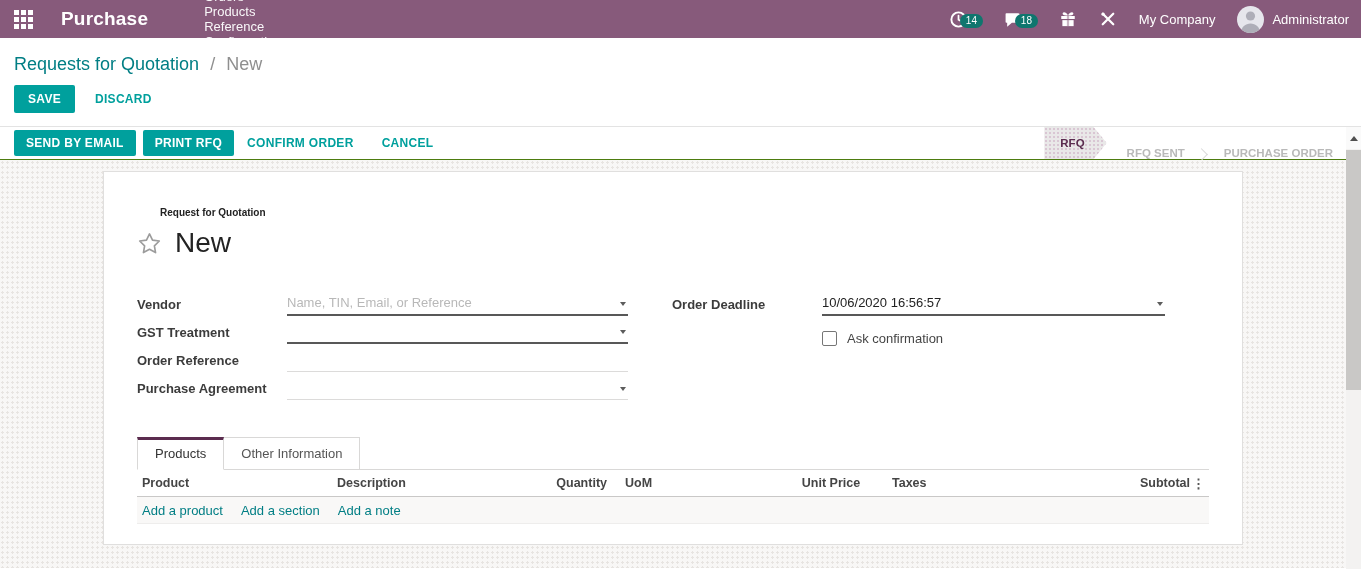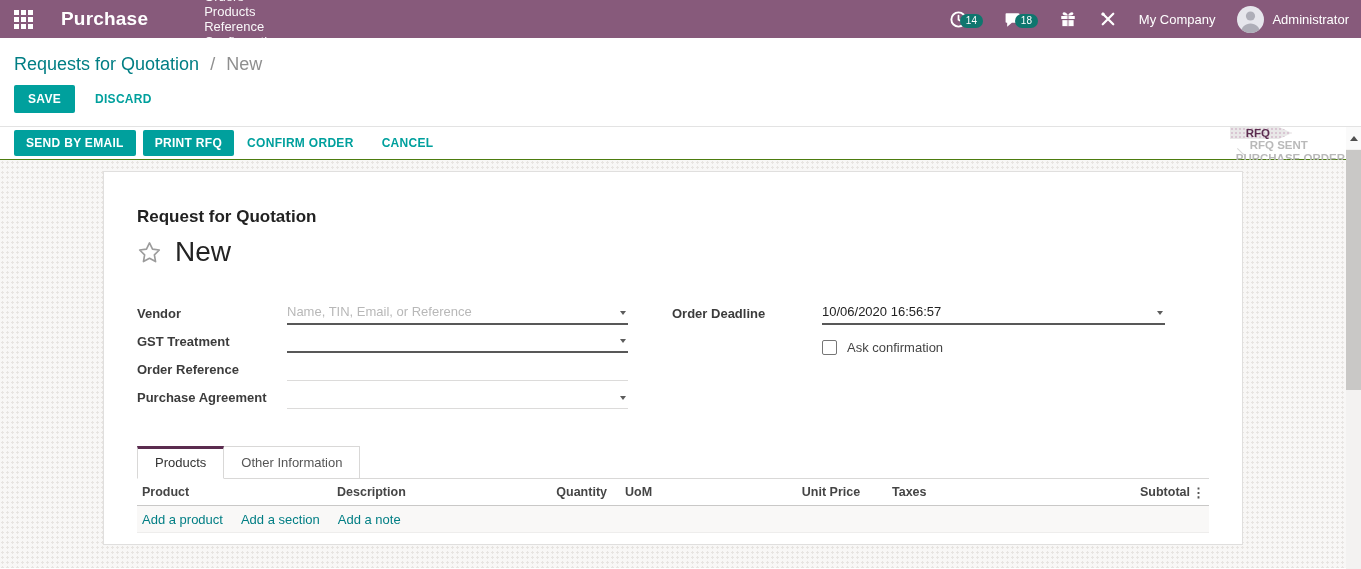--- a/index.html
+++ b/index.html
@@ -35,39 +35,39 @@
     cursor:pointer; background:transparent; font-family:inherit; }
   .btn-fill { background:#00A09D; color:#fff; padding:7px 14px; border-radius:2px; }
   .btn-flat { color:#00A09D; padding:7px 6px; }
 
   
   .statusbar { margin-top:13px; height:34px; background:#fff;
     border-top:1px solid #e3e3e3; border-bottom:1px solid #4d7c0f;
     display:flex; align-items:center; padding-left:14px; }
   .statusbar .btn-fill { padding:6px 12px; margin-right:7px; }
   .statusbar .btn-flat { margin-right:16px; }
-  .pipeline { margin-left:auto; display:flex; align-items:flex-start; height:100%; margin-right:10px;flex-direction:column; }
+  .pipeline { margin-left:auto; display:flex; align-items:flex-end; height:100%; margin-right:22px; }
   .stage-active { height:100%; display:flex; align-items:center; padding:0 22px 0 16px;
     font-size:11.5px; font-weight:bold; color:#5b2c4f; cursor:pointer;
     background-color:#e9e8e8;
     background-image:radial-gradient(circle, #d9c6d3 .8px, transparent 1px);
     background-size:4px 4px;
     clip-path:polygon(0 0, calc(100% - 13px) 0, 100% 50%, calc(100% - 13px) 100%, 0 100%); }
   .stage { font-size:11.5px; font-weight:bold; color:#b9b9b9; cursor:pointer; padding:0 6px; }
   .stage-sep { width:9px; height:9px; border-top:1px solid #d8d8d8; border-right:1px solid #d8d8d8;
     transform:rotate(45deg); margin:0 12px 0 6px; }
 
   
   .content { height:408px; background-color:#f8f7f6;
     background-image:radial-gradient(circle, #e7e4e1 1px, transparent 1.4px);
     background-size:5px 5px; position:relative; }
   .sheet { width:1140px; margin-left:103px; position:relative; top:11px; height:374px;
     background:#fff; border:1px solid #e0dfde; padding:35px 33px 0; overflow:hidden; }
 
-  .sheet-label { font-size:17px; font-weight:bold; color:#222; }
+  .sheet-label { font-size:10px; font-weight:bold; color:#222;margin-left:23px; }
   .title-row { display:flex; align-items:center; gap:13px; margin-top:9px; }
   .record-title { font-size:28px; color:#232323; }
   .star-btn { cursor:pointer; display:flex; }
 
   
   .field-grid { display:flex; margin-top:31px; }
   .fcol-left { width:491px; }
   .fcol-right { width:493px; margin-left:44px; }
   .frow { display:flex; align-items:center; height:28px; }
   .flabel { flex:0 0 150px; font-size:13px; font-weight:bold; color:#3c3c3c; }

